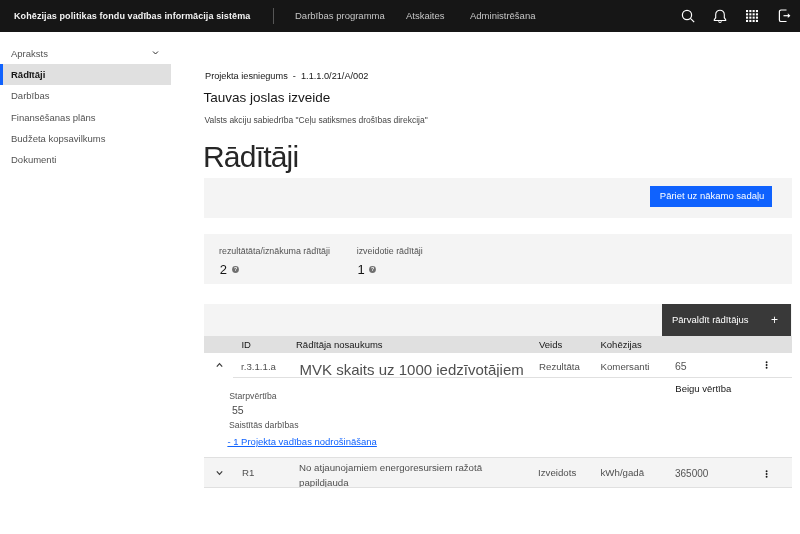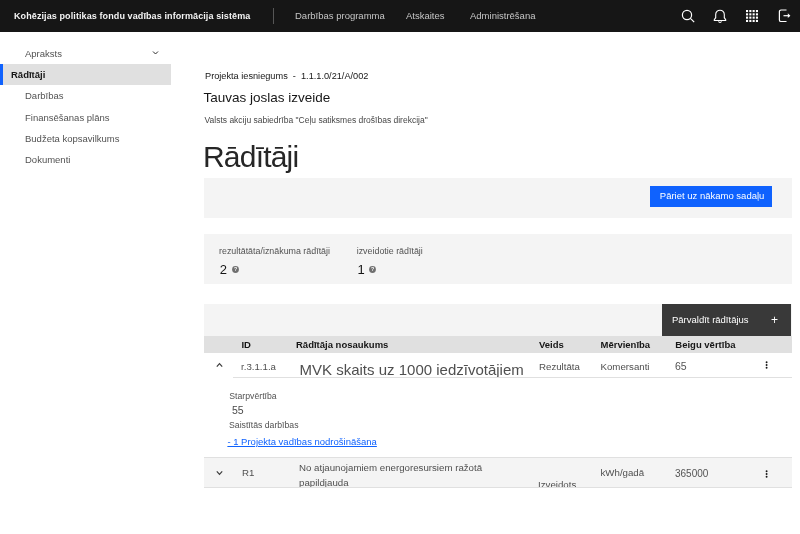--- a/index.html
+++ b/index.html
@@ -3,27 +3,27 @@
 <meta charset="utf-8">
 <style>
 * { margin:0; padding:0; box-sizing:border-box; }
 html,body { width:800px; height:534px; background:#fff; font-family:"Liberation Sans", sans-serif; overflow:hidden; }
 .abs { position:absolute; }
 body { position:relative; }
 .hdr { left:0; top:0; width:800px; height:32px; background:#161616; }
 .hdr-title { left:14px; top:0; height:32px; line-height:32px; color:#f4f4f4; font-size:9px; font-weight:bold; letter-spacing:0.1px; }
 .hdr-sep { left:273px; top:8px; width:1px; height:16px; background:#565656; }
 .hdr-link { top:0; height:26px; line-height:32px; color:#c6c6c6; font-size:9.5px; }
-.side-item { left:0; width:171px; height:21.3px; line-height:21.3px; font-size:9.5px; color:#525252; padding-left:25px; }
+.side-item { left:0; width:171px; height:21.3px; line-height:21.3px; font-size:9.5px; color:#525252; padding-left:11px; }
 .side-sel { background:#e0e0e0; color:#161616; font-weight:bold; border-left:3.5px solid #0f62fe; padding-left:8px; }
 .txt { color:#161616; }
 .box { background:#f4f4f4; left:203.5px; width:588.5px; }
 .btn-blue { background:#0f62fe; color:#fff; font-size:9.5px; line-height:20.5px; padding-left:9.5px; }
 .btn-dark { background:#393939; color:#fff; font-size:9.5px; line-height:32px; padding-left:10px; }
-.th { font-size:9.5px; font-weight:bold; color:#161616; height:32px; line-height:16px; top:336.5px; }
+.th { font-size:9.5px; font-weight:normal; color:#161616; height:32px; line-height:16px; top:336.5px; }
 .td { font-size:9.7px; color:#4f4f4f; }
 .link { color:#0f62fe; text-decoration:underline; font-size:9.5px; }
 .hline { height:1px; background:#e0e0e0; }
 </style>
 </head>
 <body>
 
 <div class="abs hdr"></div>
 <div class="abs hdr-title">Kohēzijas politikas fondu vadības informācija sistēma</div>
 <div class="abs hdr-sep"></div>
@@ -96,22 +96,22 @@
   <circle cx="3.5" cy="3.5" r="3.4" fill="#6f6f6f"></circle>
   <text x="3.5" y="5.4" font-size="5.2" font-weight="bold" fill="#fff" text-anchor="middle" font-family="Liberation Sans">?</text>
 </svg>
 
 <div class="abs box" style="top:304px;height:32.25px;"></div>
 <div class="abs btn-dark" style="left:662px;top:304px;width:129px;height:38px;">Pārvaldīt rādītājus<span style="position:absolute;right:13px;top:0;font-size:12px;">+</span></div>
 <div class="abs" style="left:203.5px;top:336.25px;width:588.5px;height:16.25px;background:#e0e0e0;"></div>
 <div class="abs th" style="left:241.4px;">ID</div>
 <div class="abs th" style="left:296px;">Rādītāja nosaukums</div>
 <div class="abs th" style="left:539px;">Veids</div>
-<div class="abs th" style="left:600.5px;">Mērvienība</div>
-<div class="abs th" style="left:675.3px;">Beigu vērtība</div>
+<div class="abs th" style="left:600.5px;">Kohēzijas</div>
+<div class="abs th" style="left:675.3px;margin-top:44px;">Beigu vērtība</div>
 
 <svg class="abs" style="left:215.6px;top:361.6px;" width="7" height="6" viewBox="0 0 7 6">
   <polyline points="0.8,4.7 3.5,1.7 6.2,4.7" fill="none" stroke="#3d3d3d" stroke-width="1.2"></polyline>
 </svg>
 <div class="abs td" style="left:241px;top:360.5px;">r.3.1.1.a</div>
 <div class="abs td" style="left:299.5px;top:360.5px;font-size:15px;">MVK skaits uz 1000 iedzīvotājiem</div>
 <div class="abs td" style="left:539px;top:360.5px;">Rezultāta</div>
 <div class="abs td" style="left:600.5px;top:360.5px;">Komersanti</div>
 <div class="abs td" style="left:675px;top:360.8px;font-size:10.5px;line-height:10px;color:#545454;">65</div>
 <svg class="abs" style="left:765.2px;top:361.2px;" width="4" height="8" viewBox="0 0 4 8">
@@ -126,21 +126,21 @@
 <div class="abs" style="left:229px;top:420.4px;font-size:8.7px;color:#525252;">Saistītās darbības</div>
 <div class="abs link" style="left:227.4px;top:436.6px;line-height:10px;">- 1 Projekta vadības nodrošināšana</div>
 <div class="abs hline" style="left:203.5px;top:457.4px;width:588.5px;"></div>
 
 <div class="abs" style="left:203.5px;top:458.4px;width:588.5px;height:28.6px;background:#f4f4f4;"></div>
 <svg class="abs" style="left:215.6px;top:469.9px;" width="7" height="6" viewBox="0 0 7 6">
   <polyline points="0.8,1.3 3.5,4.3 6.2,1.3" fill="none" stroke="#3d3d3d" stroke-width="1.2"></polyline>
 </svg>
 <div class="abs td" style="left:242px;top:467px;">R1</div>
 <div class="abs td" style="left:299px;top:459.9px;line-height:15.2px;">No atjaunojamiem energoresursiem ražotā<br>papildjauda</div>
-<div class="abs td" style="left:538px;top:467px;margin-top:12px;">Izveidots</div>
+<div class="abs td" style="left:538px;top:467px;">Izveidots</div>
 <div class="abs td" style="left:600.5px;top:467px;">kWh/gadā</div>
 <div class="abs td" style="left:675px;top:468.8px;font-size:10px;line-height:10px;color:#545454;">365000</div>
 <svg class="abs" style="left:765.2px;top:469.6px;" width="4" height="8" viewBox="0 0 4 8">
   <circle cx="1.6" cy="1.2" r="0.95" fill="#161616"></circle>
     <circle cx="1.6" cy="3.95" r="0.95" fill="#161616"></circle>
     <circle cx="1.6" cy="6.7" r="0.95" fill="#161616"></circle>
 </svg>
 <div class="abs hline" style="left:203.5px;top:487px;width:588.5px;"></div>
 
 </body></html>

